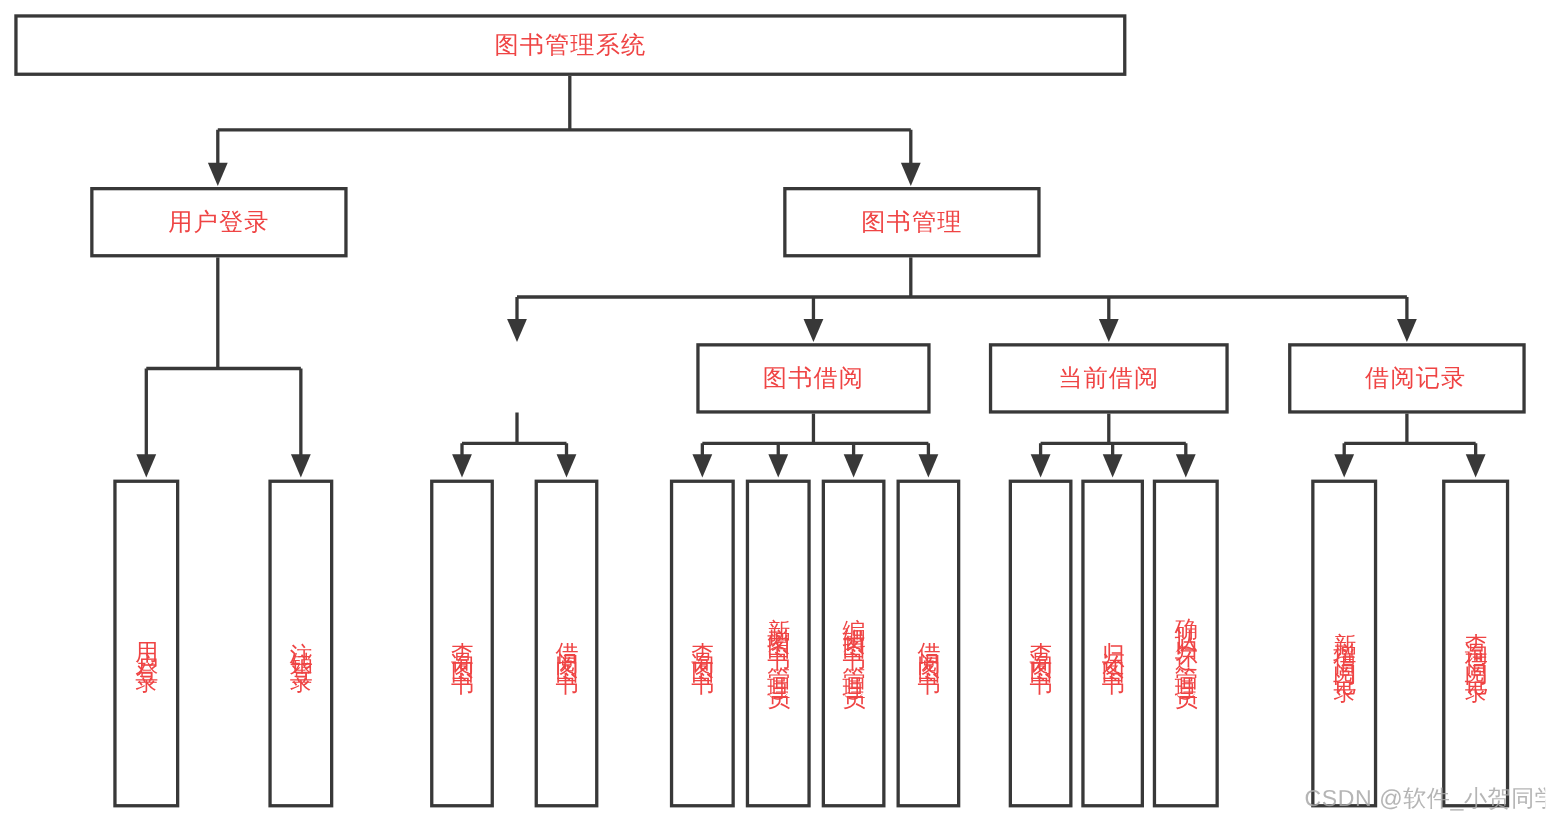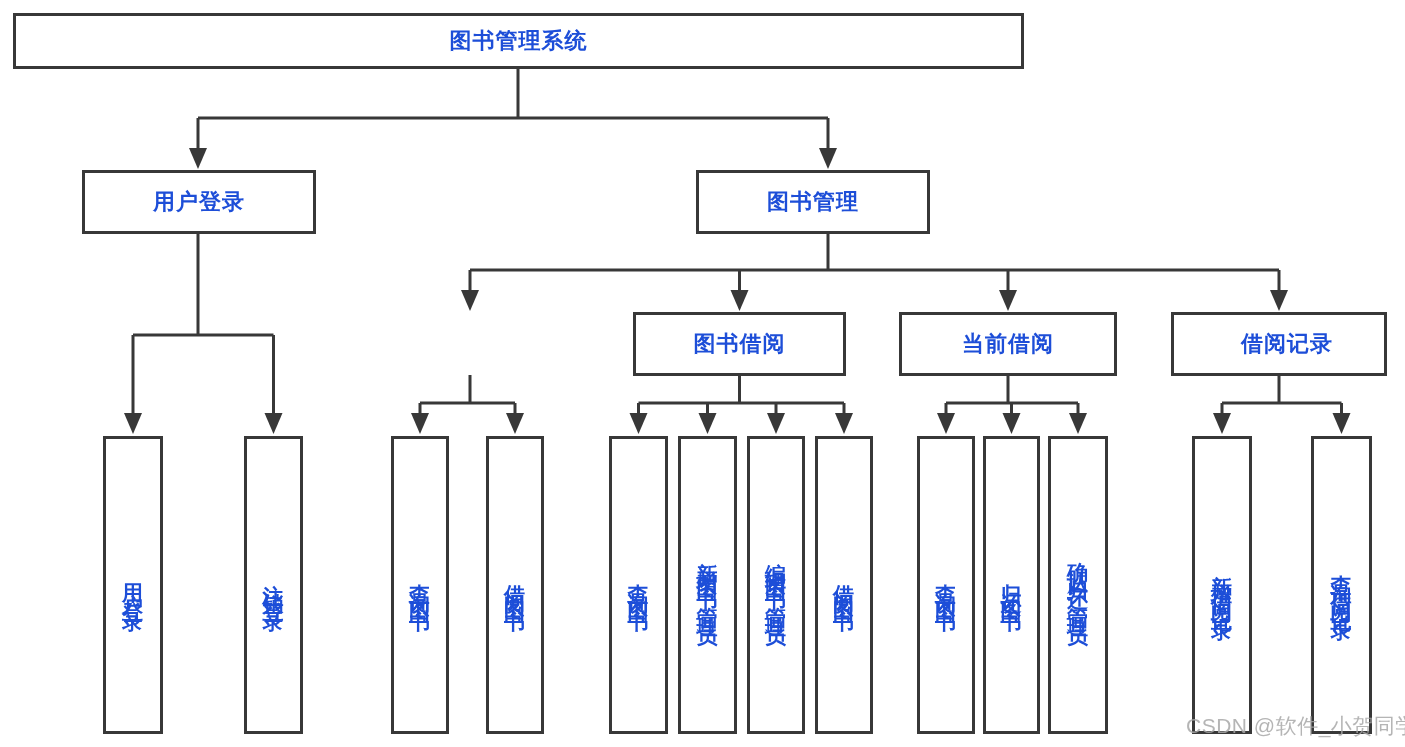--- a/index.html
+++ b/index.html
@@ -18,26 +18,25 @@
   .connectors {
     position: absolute;
     left: 0;
     top: 0;
   }
   .node {
     position: absolute;
     box-sizing: border-box;
     background: #ffffff;
     border: 3px solid #383838;
-    color: #1d4ed8;
+    color: #ef4444;
     display: flex;
     align-items: center;
     justify-content: center;
     text-align: center;
-    font-weight: bold;
   }
   .node.h {
     font-size: 22px;
     letter-spacing: 1px;
     white-space: nowrap;
   }
   .node.v {
     font-size: 21px;
     writing-mode: vertical-rl;
     text-orientation: mixed;
@@ -86,21 +85,21 @@
       <polygon points="1002.5,413 1020.5,413 1011.5,434"></polygon>
       <polygon points="1069,413 1087,413 1078,434"></polygon>
       <polygon points="1213,413 1231,413 1222,434"></polygon>
       <polygon points="1332.5,413 1350.5,413 1341.5,434"></polygon>
     </g>
   </svg>
 
   <div class="node h" style="left:13px; top:13px; width:1011px; height:56px;">图书管理系统</div>
 
   <div class="node h" style="left:82px; top:170px; width:234px; height:64px;">用户登录</div>
-  <div class="node h" style="left:696px; top:170px; width:234px; height:64px;">图书管理</div>
+  <div class="node h" style="left:712px; top:170px; width:234px; height:64px;">图书管理</div>
 
   <div class="node h" style="left:899px; top:312px; width:218px; height:64px;">当前借阅</div>
   <div class="node h" style="left:633px; top:312px; width:213px; height:64px;">图书借阅</div>
   <div class="node h" style="left:1171px; top:312px; width:216px; height:64px;padding-left:16px;">借阅记录</div>
 
   <div class="node v" style="left:103px; top:436px; width:60px; height:298px;">用户登录</div>
   <div class="node v" style="left:244px; top:436px; width:59px; height:298px;">注销登录</div>
 
   <div class="node v" style="left:391px; top:436px; width:58px; height:298px;">查询图书</div>
   <div class="node v" style="left:486px; top:436px; width:58px; height:298px;">借阅图书</div>

